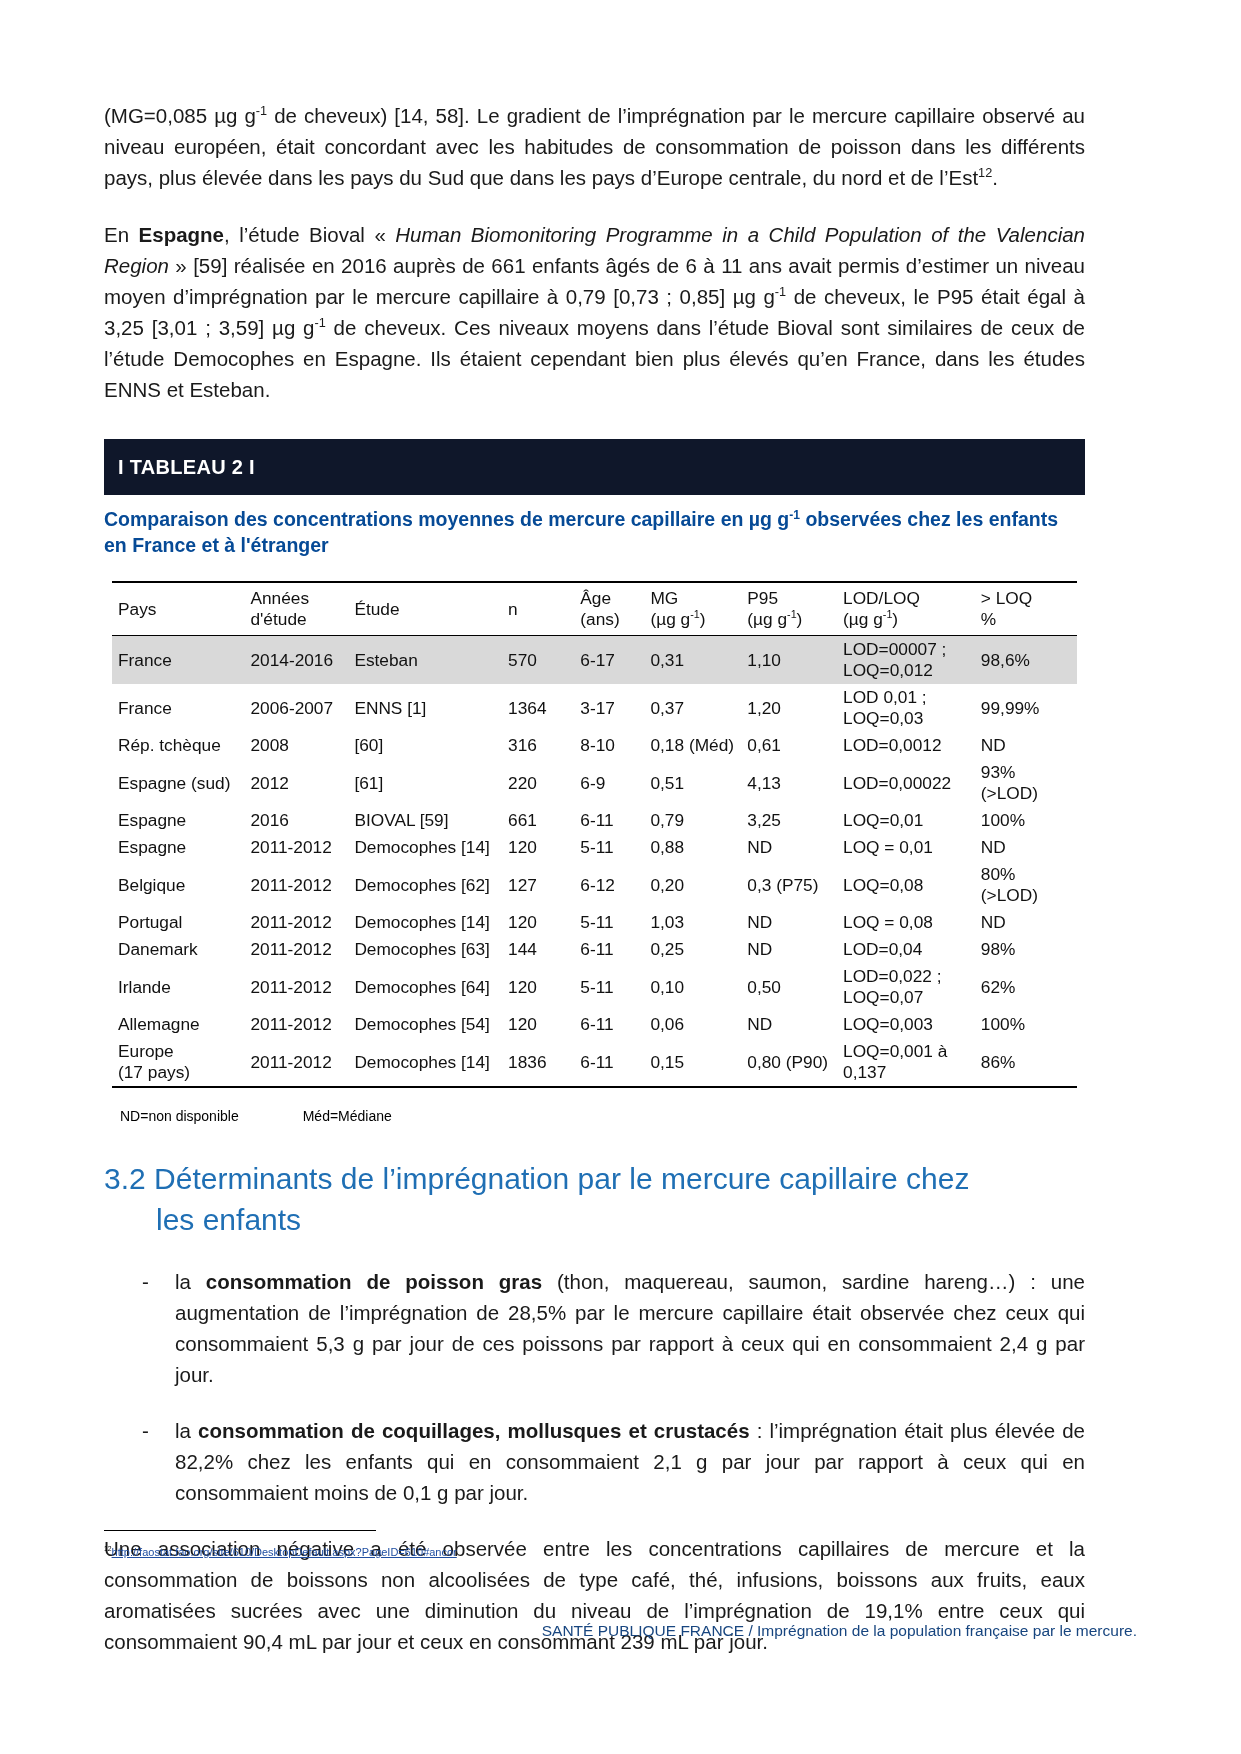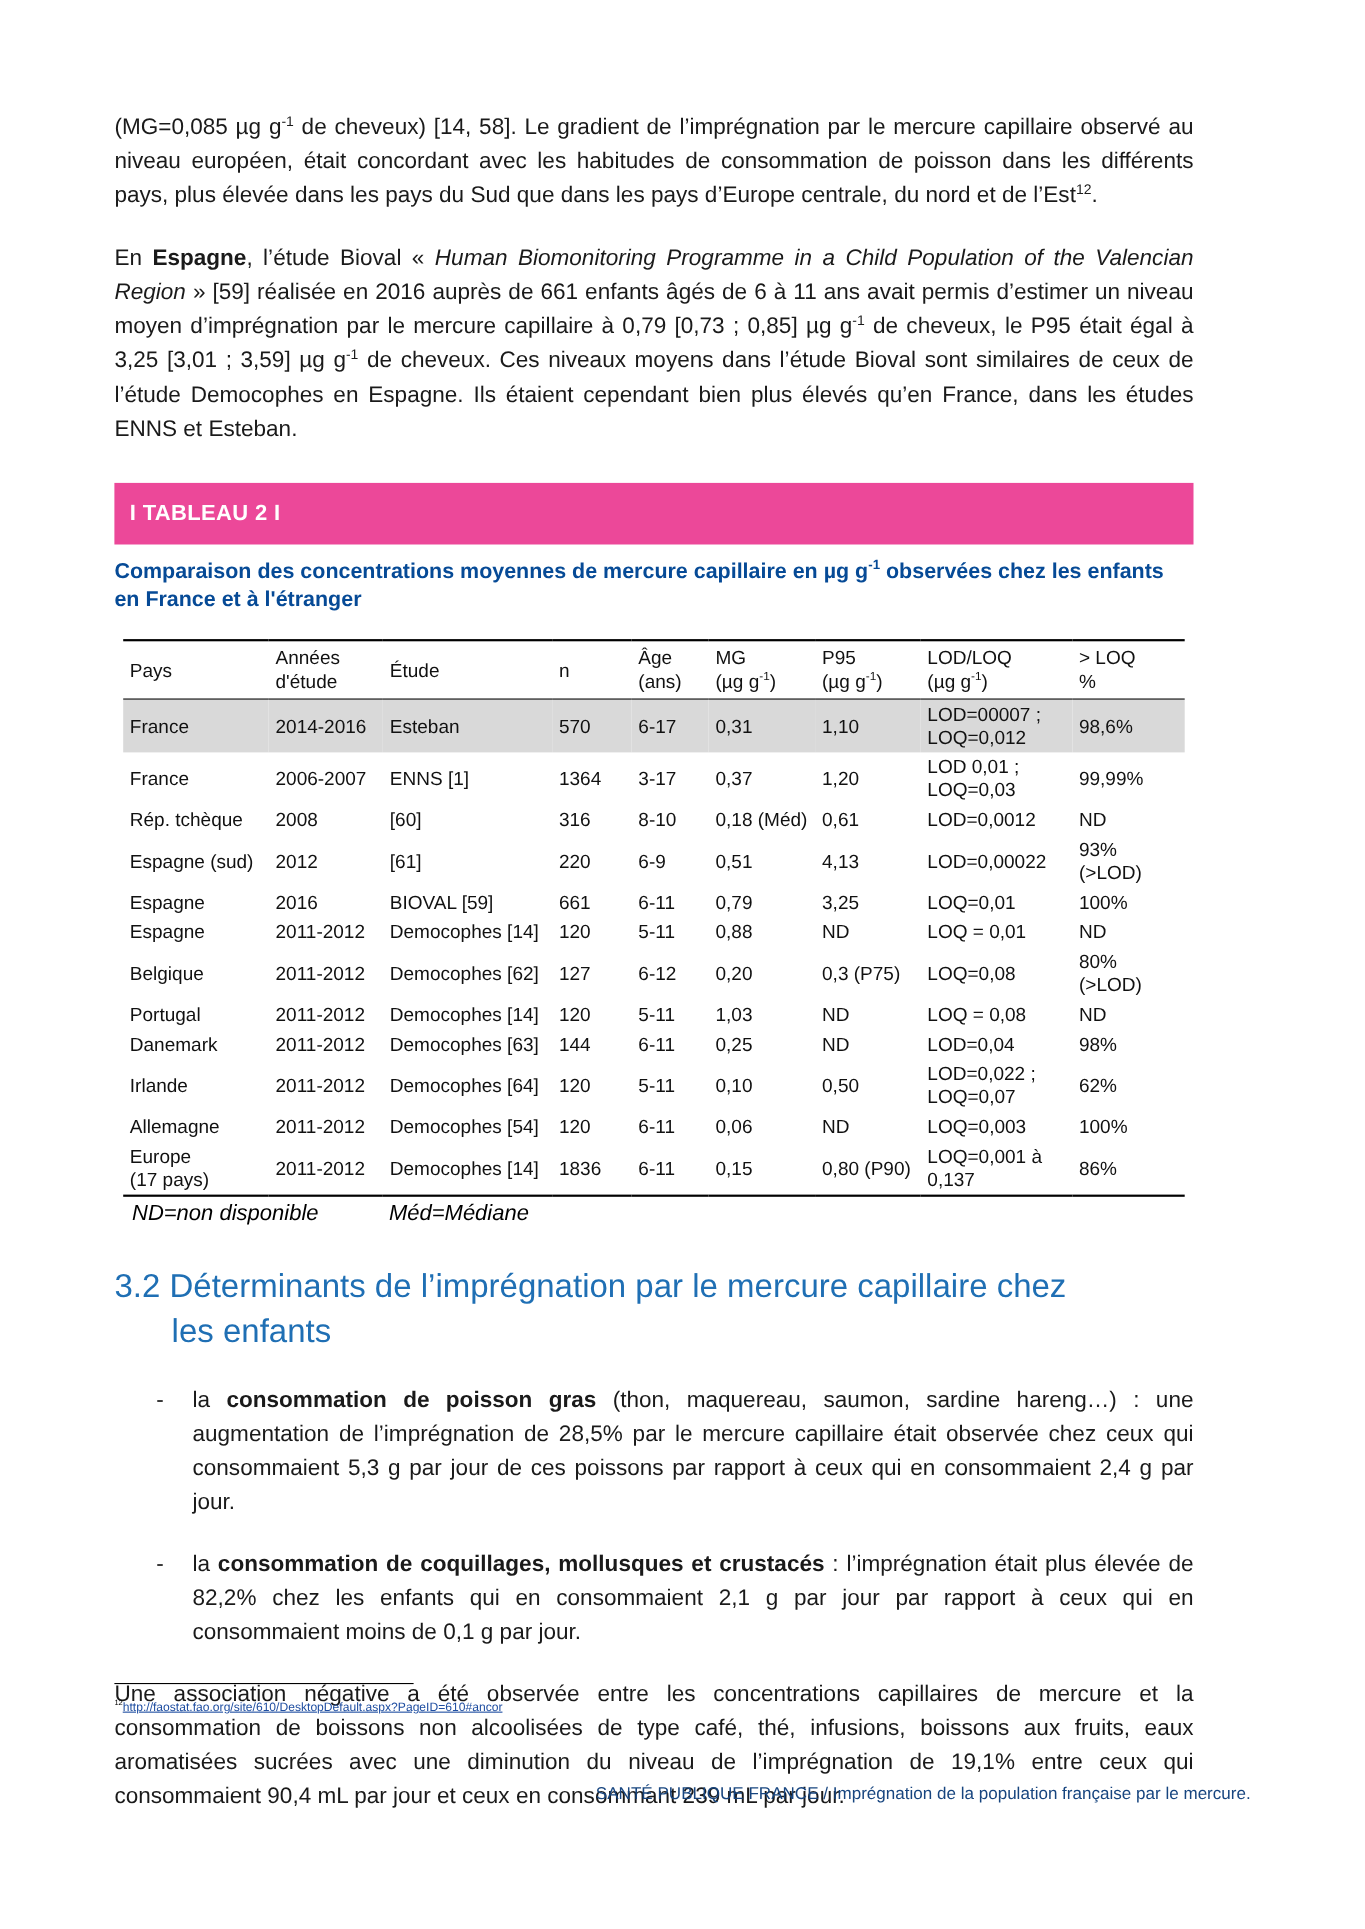--- a/index.html
+++ b/index.html
@@ -32,21 +32,21 @@
     margin: 0 0 26px 0;
     color: #1a1a1a;
   }
   sup { font-size: 0.62em; vertical-align: super; line-height: 0; }
   .b { font-weight: bold; }
   .i { font-style: italic; }
 
   
   .tab-block { margin-top: 34px; }
   .tab-bar {
-    background: #ec4899;
+    background: #0f172a;
     height: 56px;
     display: flex;
     align-items: center;
     padding-left: 14px;
     box-sizing: border-box;
   }
   .tab-bar-label {
     color: #ffffff;
     font-size: 20px;
     font-weight: bold;
@@ -95,23 +95,22 @@
   .c-annees { width: 113px; }
   .c-etude  { width: 167px; }
   .c-n      { width: 74px; }
   .c-age    { width: 70px; }
   .c-mg     { width: 110px; }
   .c-p95    { width: 110px; }
   .c-lod    { width: 137px; }
   .c-loq    { width: 110px; }
   .nowrapish { white-space: nowrap; }
   .notes {
-    font-size: 20px;
-    font-style: italic;
-    margin-top: 4px;
+    font-size: 14px;
+    margin-top: 20px;
     padding: 0 8px;
   }
   .notes span.n2 { margin-left: 64px; }
 
   
   h2.sect {
     color: #1f6fb4;
     font-size: 30px;
     font-weight: normal;
     line-height: 41px;

